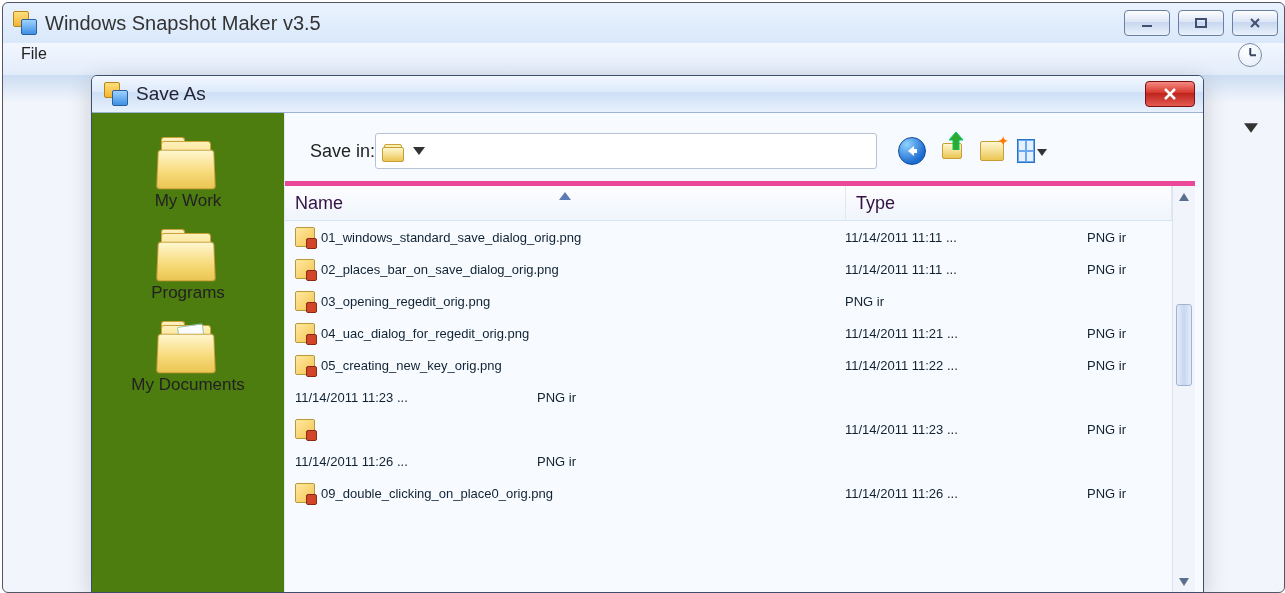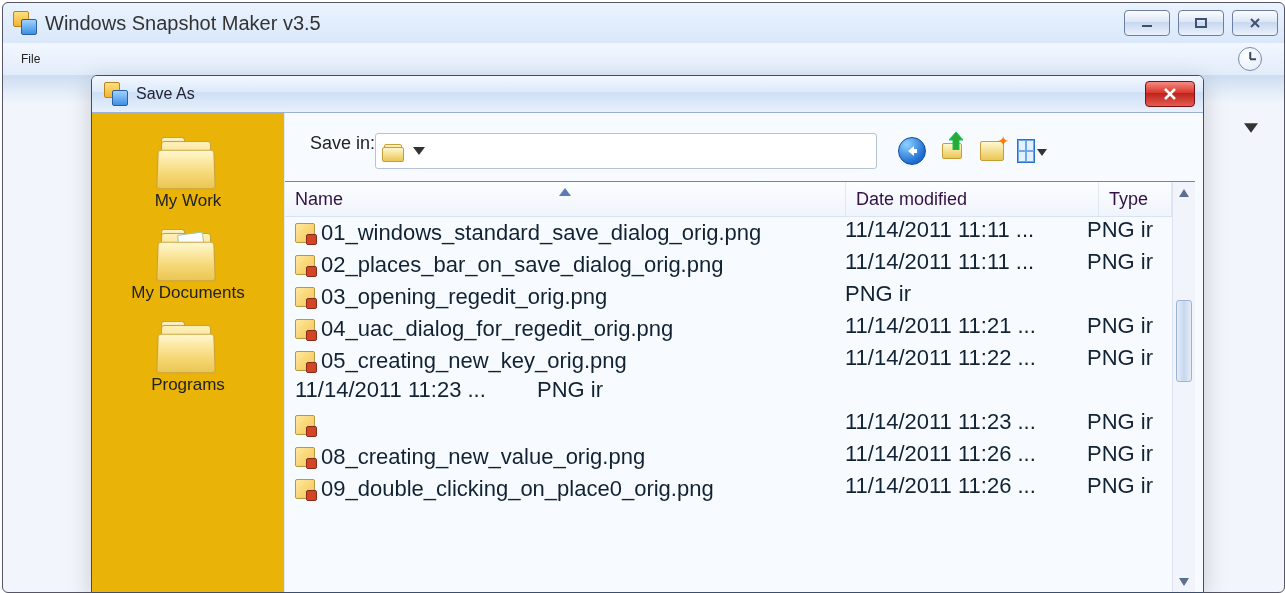--- a/index.html
+++ b/index.html
@@ -11,50 +11,50 @@
 .mainwin .titlebar{height:40px;display:flex;align-items:center;padding:0 6px;color:#333;font-size:20px}
 .appicon{width:24px;height:24px;margin:0 8px 0 4px;position:relative}
 .appicon .sq{position:absolute;width:14px;height:14px;border-radius:2px}
 .appicon .a{left:0;top:0;background:linear-gradient(#ffdf7e,#f3b431);border:1px solid #b7851c}
 .appicon .b{left:8px;top:8px;background:linear-gradient(#9fd2ff,#3f8fe4);border:1px solid #2a5fa0}
 .mainwin .title{flex:1}
 .winbtns{display:flex;gap:8px}
 .winbtn{width:44px;height:24px;border:1px solid #6b7fa0;border-radius:4px;
 background:linear-gradient(to bottom,#fdfdff,#dde6f5 45%,#c7d6ef 46%,#eaf1fb);display:flex;align-items:center;justify-content:center}
 .winbtn svg{width:16px;height:12px;stroke:#405070;stroke-width:2;fill:none}
-.menubar{height:32px;padding:0 10px;display:flex;align-items:center;gap:6px;font-size:12px;color:#222;background:linear-gradient(#f2f7ff,#e2ecfa)}
+.menubar{height:32px;padding:0 10px;display:flex;gap:6px;font-size:16px;color:#222;background:linear-gradient(#f2f7ff,#e2ecfa)}
 .menuitem{padding:2px 8px}
 .clock{width:22px;height:22px;border:1px solid #7b8aa5;border-radius:50%;background:radial-gradient(circle at 35% 30%,#fff,#e2ecfa);position:relative;margin-left:auto;margin-right:12px}
 .clock:before,.clock:after{content:"";position:absolute;background:#3a4a66;left:50%;top:50%;transform-origin:left top}
 .clock:before{width:1.5px;height:7px;transform:translate(-50%,-100%)}
 .clock:after{width:6px;height:1.5px;transform:translate(0,-50%)}
 .darrow{padding:6px 8px;color:#333}
 .darrow svg{width:14px;height:10px;fill:#333}
 
 
 .dlg{position:absolute;left:91px;top:75px;width:1111px;height:516px;border:1px solid #3c4e6c;border-radius:6px 6px 0 0;
 background:#f7fbff;box-shadow:0 6px 24px rgba(0,0,0,.18);overflow:hidden}
 .dlg .titlebar{height:36px;background:linear-gradient(to bottom,#f2f7ff,#dce9fb 45%,#cddff6 46%,#e8f1fc);display:flex;align-items:center;padding:0 8px;border-bottom:1px solid #9cb2d4}
-.dlg .titlebar .t{font-size:16px;color:#223}
+.dlg .titlebar .t{font-size:19px;color:#223}
 .closebtn{margin-left:auto;width:48px;height:24px;border:1px solid #7b1010;border-radius:4px;
 background:linear-gradient(to bottom,#f48b83,#d7372c 45%,#bc221a 46%,#e55b52);display:flex;align-items:center;justify-content:center}
 .closebtn svg{stroke:#fff;stroke-width:2.5;fill:none;width:14px;height:14px}
 
 .dlgbody{display:flex;height:calc(100% - 36px)}
-.places{width:192px;background:#eab308;border-right:1px solid #e1e8f2;padding-top:24px;display:flex;flex-direction:column;align-items:center;gap:18px}
+.places{width:192px;background:#4d7c0f;border-right:1px solid #e1e8f2;padding-top:24px;display:flex;flex-direction:column;align-items:center;gap:18px}
 .place{display:flex;flex-direction:column;align-items:center;gap:4px;font-size:17px;color:#222}
 .foldericon{width:62px;height:50px;position:relative}
 .foldericon .back{position:absolute;left:4px;top:4px;width:48px;height:38px;border-radius:3px;background:linear-gradient(#fff0b8,#f2cf66);border:1px solid #caa23b}
 .foldericon .tab{position:absolute;left:4px;top:0;width:22px;height:10px;border-radius:3px 3px 0 0;background:linear-gradient(#fff3c8,#f4d67a);border:1px solid #caa23b;border-bottom:none}
 .foldericon .front{position:absolute;left:0;top:12px;width:56px;height:38px;border-radius:3px;background:linear-gradient(#fff7d0,#f6d978 60%,#eac653);border:1px solid #c79d36;transform:perspective(100px) rotateX(8deg)}
 .foldericon .doc{position:absolute;left:22px;top:4px;width:24px;height:30px;background:linear-gradient(#fff,#e6effc);border:1px solid #9cb;transform:rotate(-8deg);border-radius:2px}
 
 .right{flex:1;display:flex;flex-direction:column}
 
-.toprow{display:flex;gap:0;padding:20px 18px 12px 0}
+.toprow{display:flex;align-items:center;gap:0;padding:20px 18px 12px 0}
 .toprow .lbl{width:90px;text-align:right;font-size:18px;color:#222}
 .sel{flex:0 0 488px;height:34px;border:1px solid #b6c2d6;border-radius:3px;background:#fff;display:flex;align-items:center;padding:0 6px;gap:6px;font-size:17px;color:#222}
 .sel .foldmini{width:22px;height:18px;position:relative}
 .sel .foldmini .back{position:absolute;left:2px;top:2px;width:16px;height:14px;border-radius:2px;background:linear-gradient(#fff0b8,#f2cf66);border:1px solid #caa23b}
 .sel .foldmini .front{position:absolute;left:0;top:5px;width:20px;height:13px;border-radius:2px;background:linear-gradient(#fff7d0,#eac653);border:1px solid #c79d36}
 .sel .txt{flex:1;white-space:nowrap;overflow:hidden}
 .sel .dd{width:18px;height:18px;display:flex;align-items:center;justify-content:center}
 .sel .dd svg{width:12px;height:10px;fill:#333}
 
 .toolbtns{display:flex;align-items:center;gap:10px;margin-left:20px}
@@ -67,31 +67,31 @@
 .tbtn.up .arrow{position:absolute;left:12px;top:-4px}
 .tbtn.up .arrow svg{width:14px;height:18px;fill:#2ea82e;stroke:#0c6}
 .tbtn.new{position:relative}
 .tbtn.new .fold{width:22px;height:18px;border-radius:2px;background:linear-gradient(#fff7d0,#eac653);border:1px solid #c79d36}
 .tbtn.new .spark{position:absolute;right:-2px;top:-3px;color:#ff7a00;font-size:14px}
 .tbtn.views{display:flex;align-items:center;gap:2px}
 .viewsq{width:22px;height:22px;border:1px solid #2a72c8;display:grid;grid-template-columns:1fr 1fr;grid-template-rows:1fr 1fr}
 .viewsq div{border:1px solid #6aa8ef;background:#e6f1ff}
 .tbtn.views .dd svg{width:10px;height:8px;fill:#333}
 
-.listwrap{flex:1;margin:0 8px 0 0;border-top:1px solid #ec4899;position:relative;display:flex}
+.listwrap{flex:1;margin:0 8px 0 0;border-top:5px solid #ec4899;position:relative;display:flex}
 .table{flex:1;display:flex;flex-direction:column;overflow:hidden}
 .headers{display:flex;height:34px;background:linear-gradient(#fdfdff,#eff5fc);border-bottom:1px solid #dbe3f0;font-size:18px;color:#314}
 .hcell{display:flex;align-items:center;padding:0 10px;border-right:1px solid #e1e8f2;position:relative}
 .hc-name{width:540px}
 .hc-date{width:232px}
 .hc-type{flex:1}
 .sortind{position:absolute;left:50%;top:-2px;transform:translateX(-50%)}
 .sortind svg{width:12px;height:8px;fill:#5a7bb3}
 .rows{flex:1;overflow:hidden}
-.row{display:flex;height:32px;font-size:22px;color:#123}
+.row{display:flex;height:32px;align-items:center;font-size:13px;color:#123}
 .row .cname{width:540px;padding-left:10px;display:flex;align-items:center;gap:6px;white-space:nowrap}
 .row .cdate{width:232px;padding-left:10px;white-space:nowrap}
 .row .ctype{flex:1;padding-left:10px;white-space:nowrap;overflow:hidden}
 .fileicon{width:18px;height:18px;border:1px solid #b49a3a;border-radius:2px;background:linear-gradient(135deg,#ffe9a0,#f3c451);position:relative;flex:0 0 18px}
 .fileicon:after{content:"";position:absolute;right:-3px;bottom:-3px;width:9px;height:9px;border-radius:2px;background:#d04626;border:1px solid #882a14}
 .scrollbar{width:22px;background:#f1f4fa;border-left:1px solid #dbe3f0;display:flex;flex-direction:column}
 .sbtn{height:22px;display:flex;align-items:center;justify-content:center}
 .sbtn svg{width:10px;height:10px;fill:#5a6e90}
 .track{flex:1;position:relative}
 .thumb{position:absolute;left:3px;right:3px;top:96px;height:80px;border-radius:3px;background:linear-gradient(to right,#e6ecf6,#c7d6ef,#e6ecf6);border:1px solid #9db4d5}
@@ -160,32 +160,32 @@
               <span class="tab"></span>
               <span class="back"></span>
               <span class="front"></span>
             </span>
             <span>My Work</span>
           </div>
           <div class="place">
             <span class="foldericon">
               <span class="tab"></span>
               <span class="back"></span>
+              <span class="front"></span>
+            </span>
+            <span>Programs</span>
+          </div>
+          <div class="place">
+            <span class="foldericon">
+              <span class="tab"></span>
+              <span class="back"></span>
               <span class="doc"></span>
               <span class="front"></span>
             </span>
             <span>My Documents</span>
-          </div>
-          <div class="place">
-            <span class="foldericon">
-              <span class="tab"></span>
-              <span class="back"></span>
-              <span class="front"></span>
-            </span>
-            <span>Programs</span>
           </div>
         </div>
 
       <div class="right">
         <div class="toprow">
           <span class="lbl">Save in:</span>
           <div class="sel">
             <span class="foldmini">
                 <span class="back"></span>
                 <span class="front"></span>
@@ -232,23 +232,20 @@
 
         <div class="listwrap">
           <div class="table">
             <div class="headers">
               <div class="hcell hc-name">
                 <span>Name</span>
                 <span class="sortind"><svg viewBox="0 0 12 8">
                       <path d="M6 0 L12 8 L0 8 Z"></path>
                     </svg></span>
               </div>
-              <div class="hcell hc-date">
-                  <span>Date modified</span>
-                </div>
               <div class="hcell hc-type">
                   <span>Type</span>
                 </div>
             </div>
             <div class="rows" id="rows">
                 <div class="row">
                   <div class="cname">
                     <span class="fileicon"></span>
                     <span>01_windows_standard_save_dialog_orig.png</span>
                   </div>
@@ -291,24 +288,20 @@
                   <div class="ctype">PNG ir</div>
                 </div>
                 <div class="row">
                   <div class="cname">
                     <span class="fileicon"></span>
                   </div>
                   <div class="cdate">11/14/2011 11:23 ...</div>
                   <div class="ctype">PNG ir</div>
                 </div>
                 <div class="row">
-                  <div class="cname">
-                    <span class="fileicon"></span>
-                    <span>08_creating_new_value_orig.png</span>
-                  </div>
                   <div class="cdate">11/14/2011 11:26 ...</div>
                   <div class="ctype">PNG ir</div>
                 </div>
                 <div class="row">
                   <div class="cname">
                     <span class="fileicon"></span>
                     <span>09_double_clicking_on_place0_orig.png</span>
                   </div>
                   <div class="cdate">11/14/2011 11:26 ...</div>
                   <div class="ctype">PNG ir</div>

